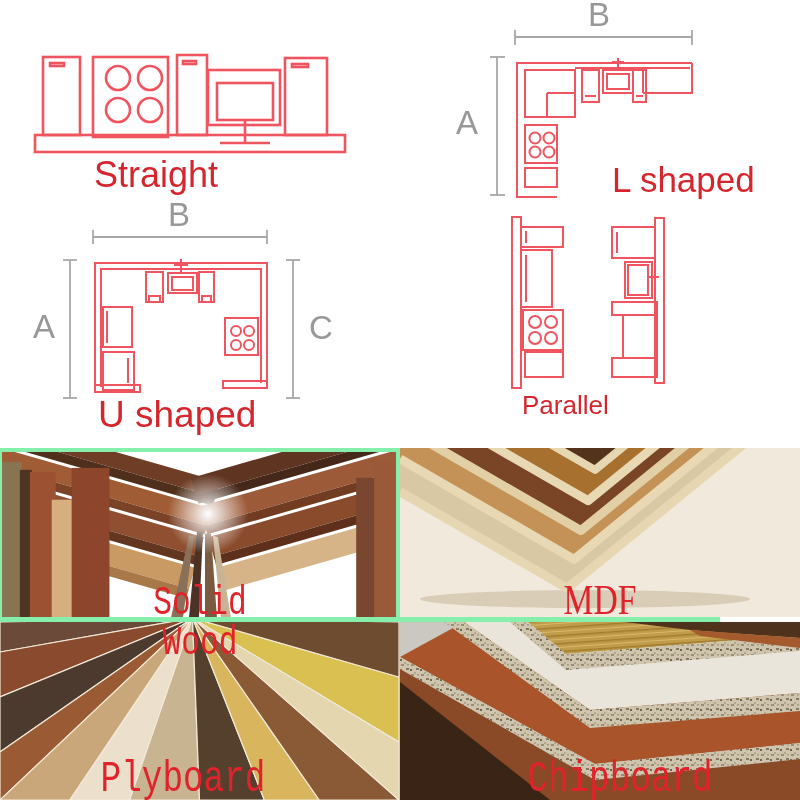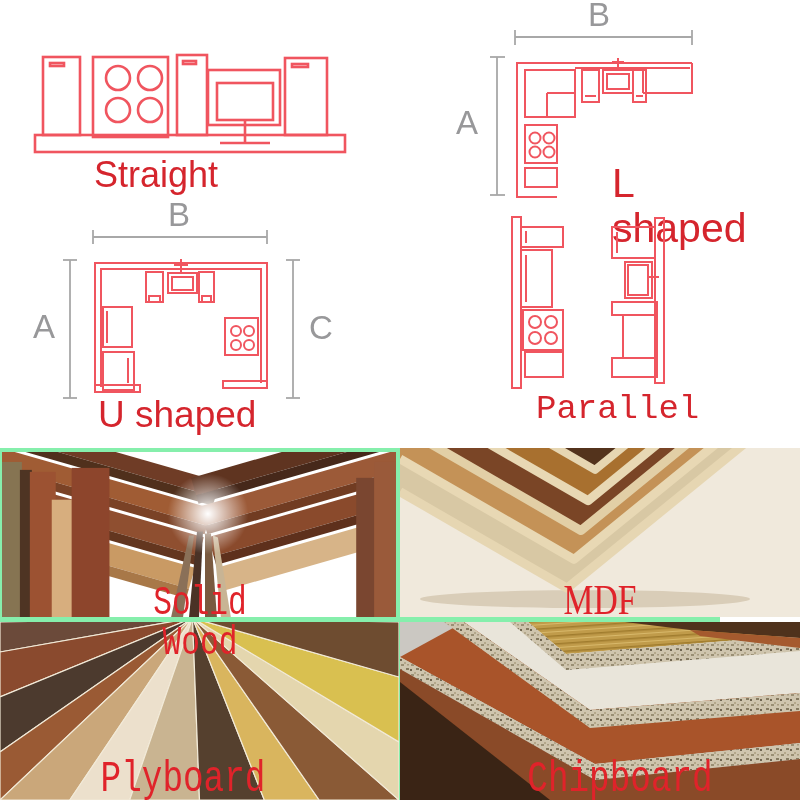--- a/index.html
+++ b/index.html
@@ -91,21 +91,21 @@
       </g>
       <g>
         <rect x="183" y="70" width="13" height="32"></rect>
           <line x1="186" y1="96" x2="193" y2="96"></line>
       </g>
       <line x1="193" y1="68" x2="193" y2="93"></line>
     </g>
   </svg>
   <span class="dim-letter" style="left:588px;top:-4px;">B</span>
   <span class="dim-letter" style="left:456px;top:104px;">A</span>
-  <span class="layout-label" style="left:612px;top:161px;width:156px;font-size:41px;">L shaped</span>
+  <span class="layout-label" style="left:612px;top:161px;width:156px;font-size:35px;">L shaped</span>
 
   <svg class="diagram" style="left:0;top:195px;" width="340" height="235" viewBox="0 0 340 235">
     <g stroke="#a8a8a8" stroke-width="1.8">
       <line x1="93" y1="42" x2="267" y2="42"></line>
         <line x1="93" y1="35" x2="93" y2="49"></line>
         <line x1="267" y1="35" x2="267" y2="49"></line>
       <line x1="70" y1="65" x2="70" y2="203"></line>
         <line x1="63" y1="65" x2="77" y2="65"></line>
         <line x1="63" y1="203" x2="77" y2="203"></line>
       <line x1="293" y1="65" x2="293" y2="203"></line>
@@ -179,21 +179,21 @@
             <rect x="148" y="70" width="20" height="30"></rect>
           <line x1="168" y1="82" x2="179" y2="82"></line>
             <line x1="175" y1="77" x2="175" y2="88"></line>
         </g>
         <rect x="132" y="107" width="45" height="13"></rect>
         <rect x="143" y="120" width="34" height="43"></rect>
         <rect x="132" y="163" width="45" height="19"></rect>
       </g>
     </g>
   </svg>
-  <span class="layout-label" style="left:536px;top:391px;width:140px;font-size:34px;font-family:Liberation Mono, monospace;">Parallel</span>
+  <span class="layout-label" style="left:522px;top:391px;width:140px;font-size:26px;">Parallel</span>
 
   <div class="materials">
 
     <div class="panel" style="left:2px;top:4px;width:394px;height:165px;">
       <svg width="394" height="165" viewBox="0 0 396 166" preserveAspectRatio="none">
         <defs>
           <radialGradient id="sw-glow" cx="50%" cy="45%" r="35%">
             <stop offset="0" stop-color="#ffffff"></stop>
               <stop offset="1" stop-color="#ffffff" stop-opacity="0"></stop>
           </radialGradient>

